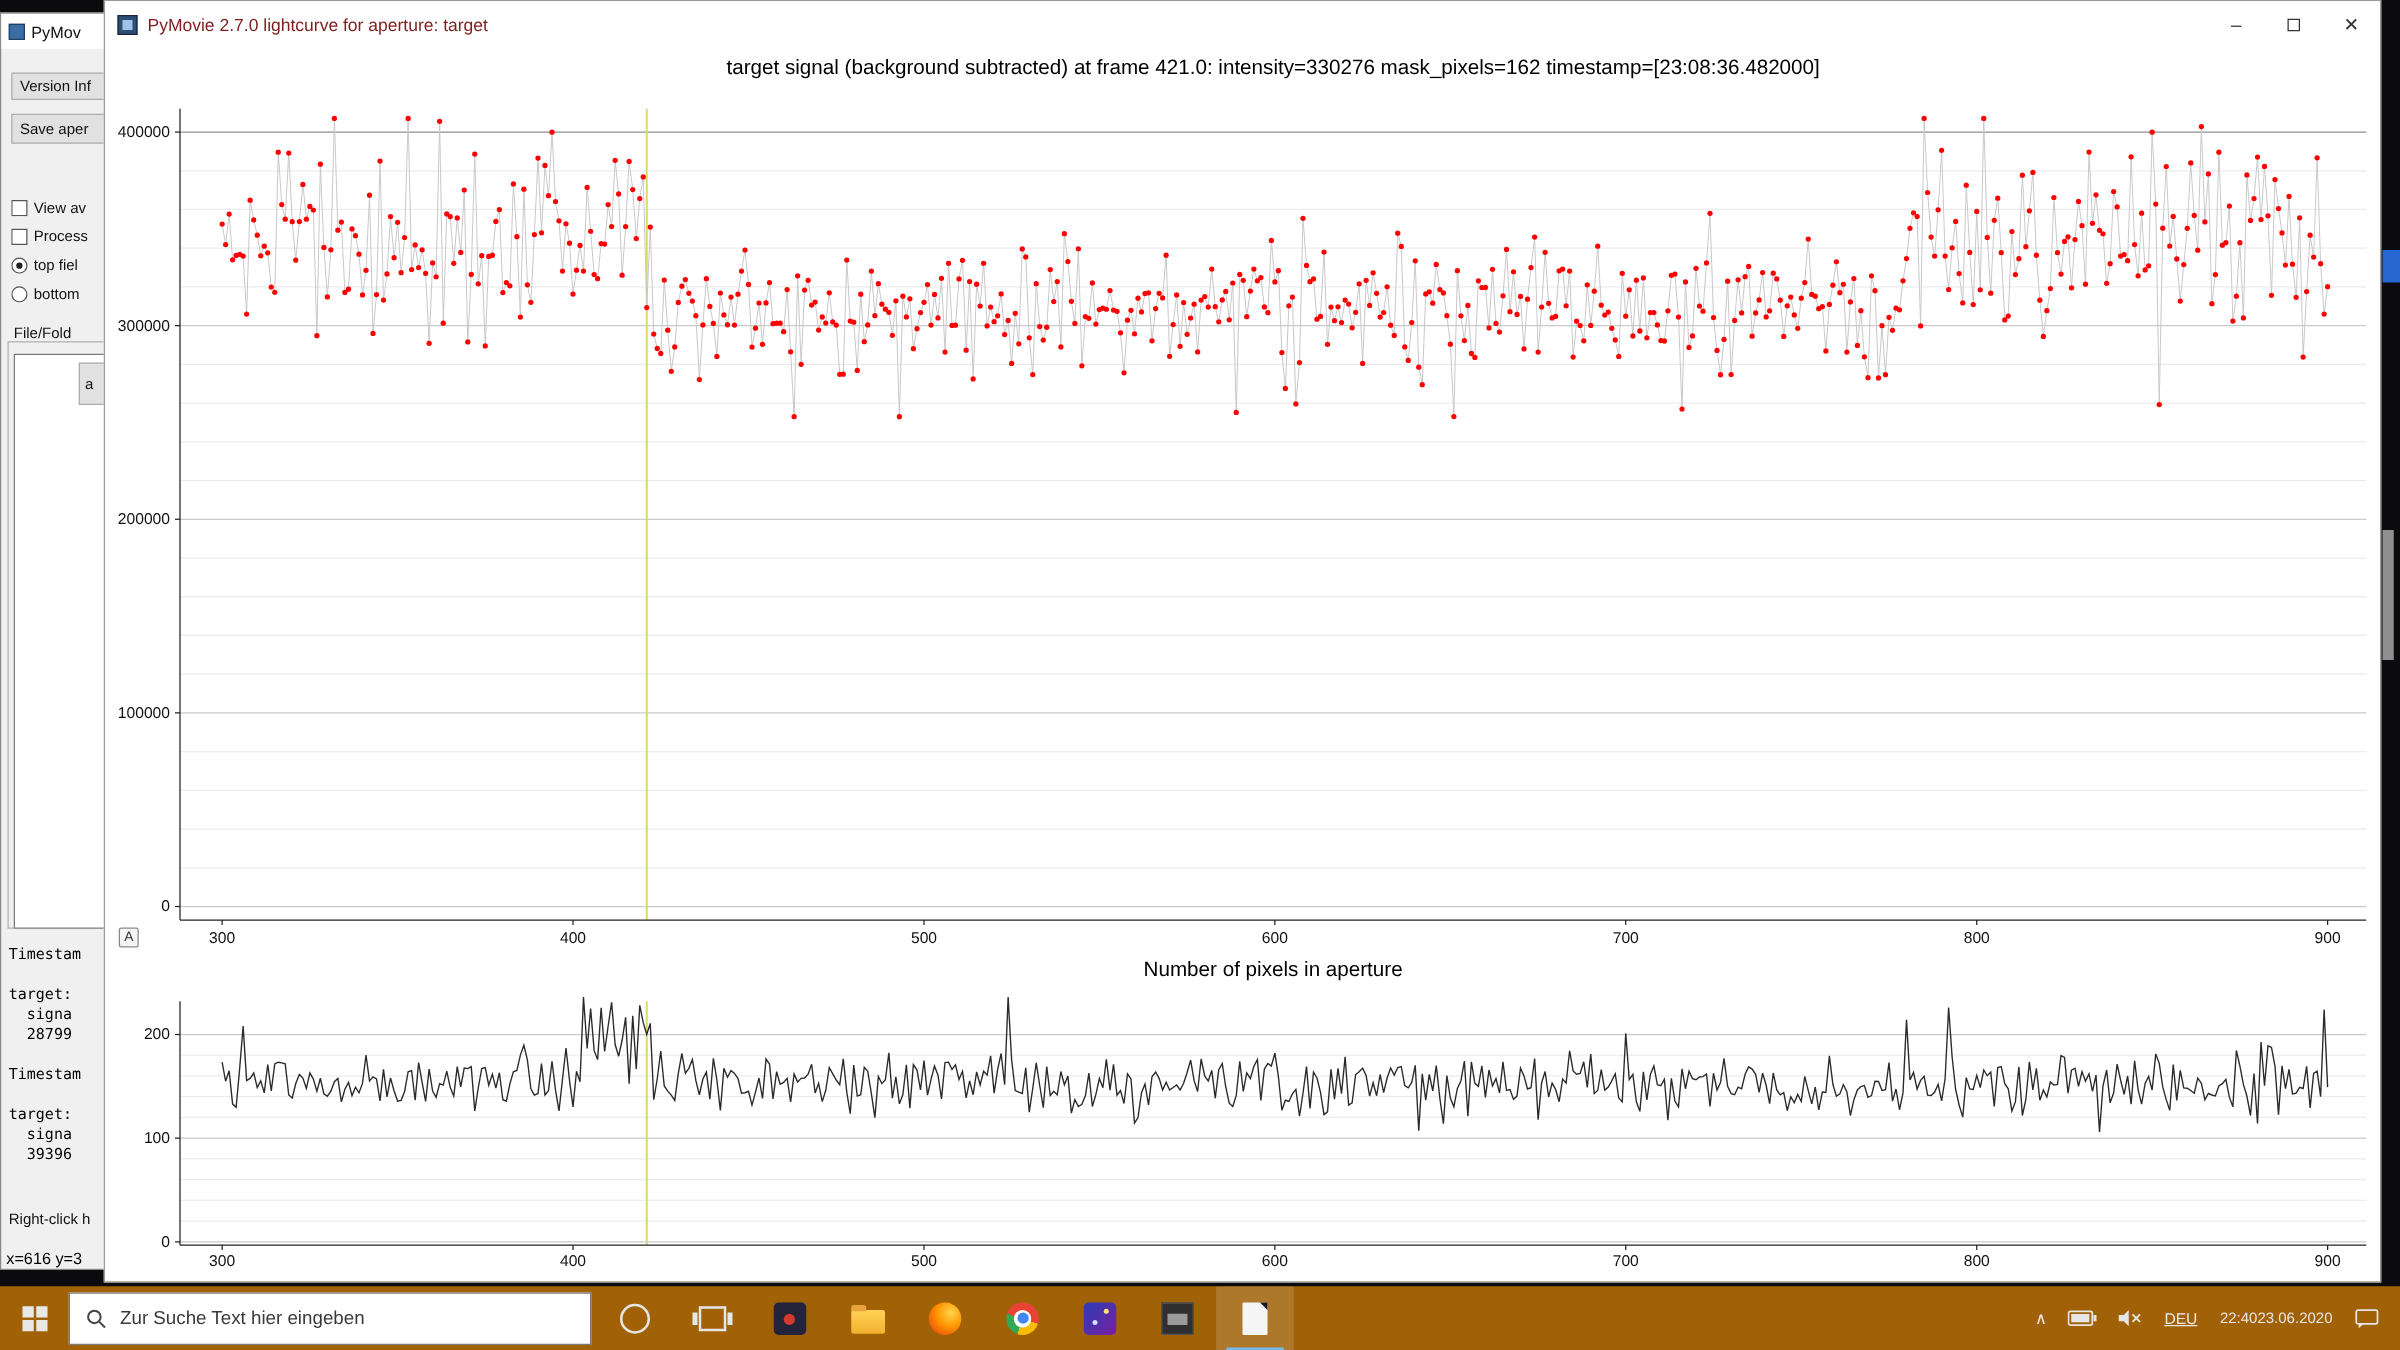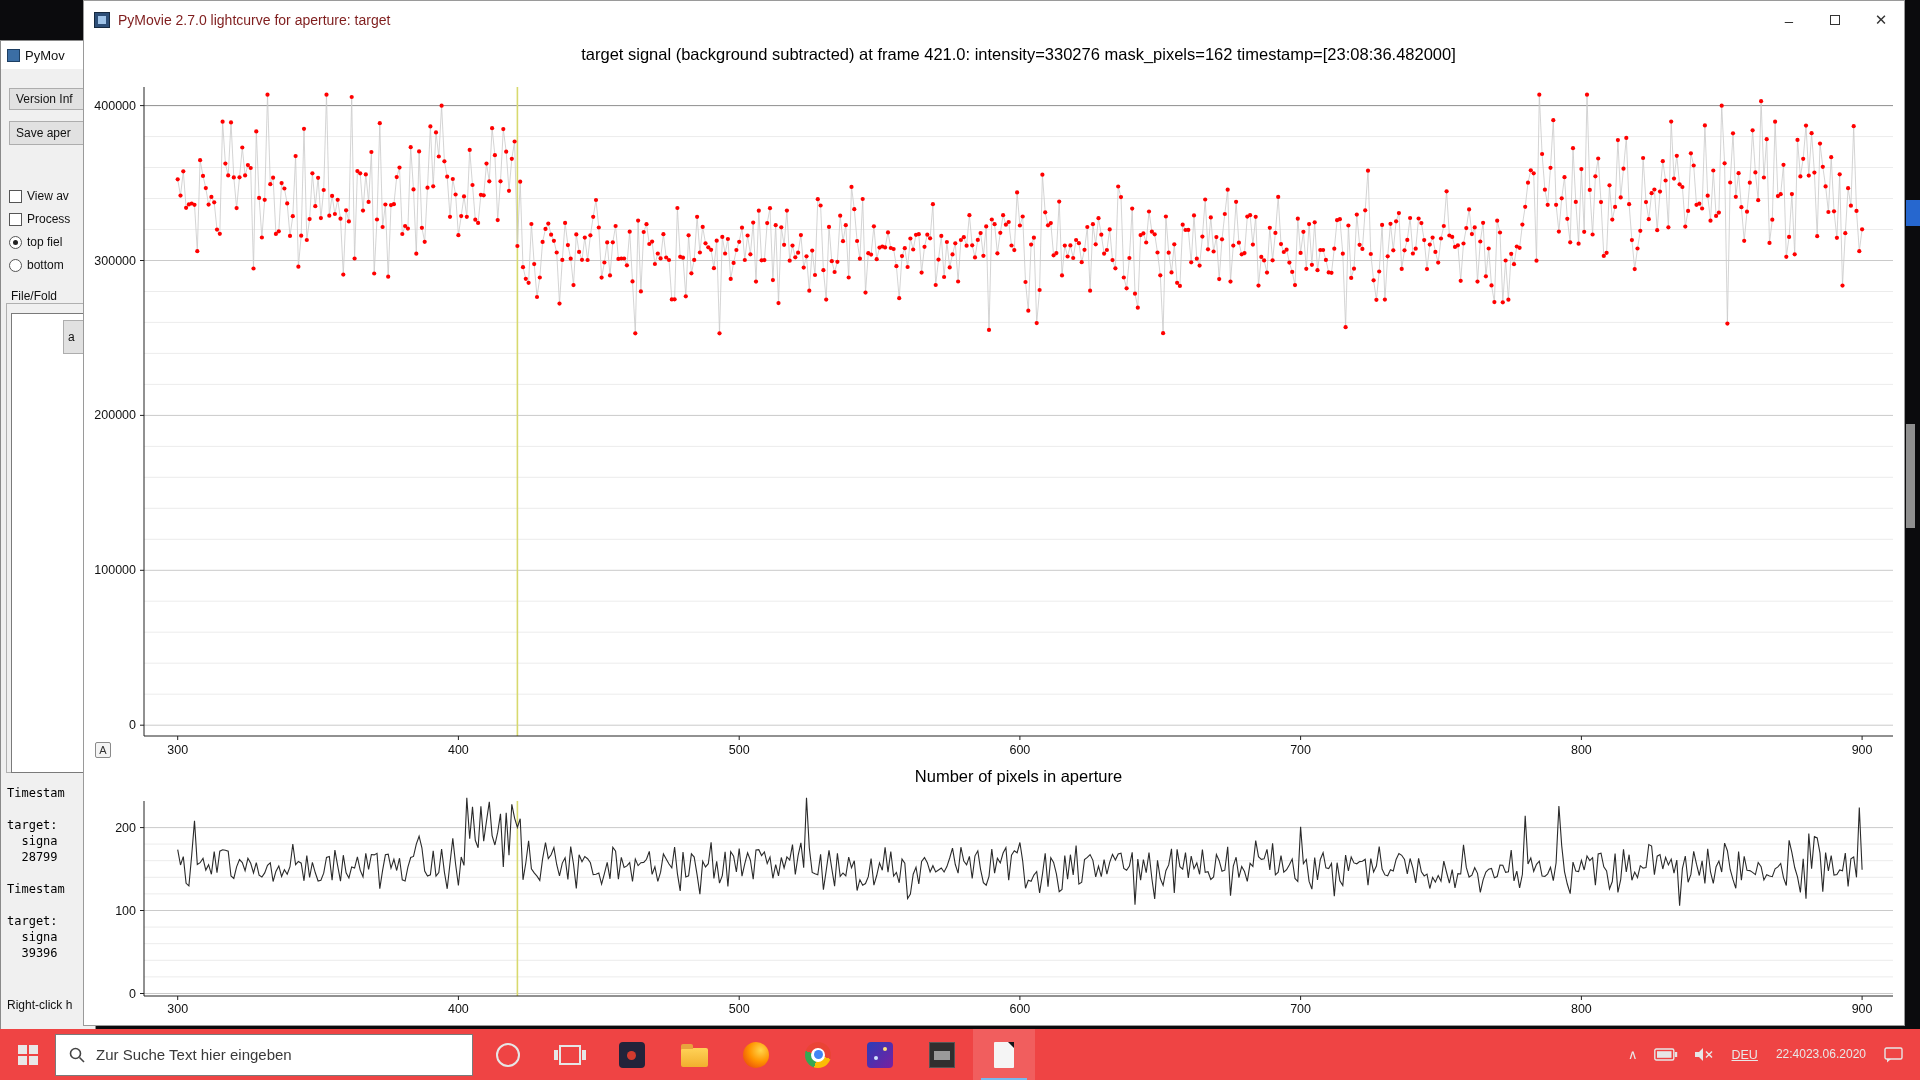--- a/index.html
+++ b/index.html
@@ -4,21 +4,21 @@
 <style>
   *{margin:0;padding:0;box-sizing:border-box;}
   html,body{width:1920px;height:1080px;overflow:hidden;background:#0b0b0d;font-family:"Liberation Sans",sans-serif;}
 
   
   .desktop{position:absolute;inset:0;background:#0b0b0d;}
   .accent-blue{position:absolute;left:1906px;top:200px;width:14px;height:26px;background:#2667cf;}
   .accent-gray{position:absolute;left:1906px;top:424px;width:9px;height:104px;background:#8f8f8f;}
 
   
-  .left-window{position:absolute;left:0;top:10px;width:96px;height:1006px;background:#f0f0f0;border:1px solid #8a8a8a;z-index:1;overflow:hidden;margin-top:30px;}
+  .left-window{position:absolute;left:0;top:10px;width:96px;height:1006px;background:#f0f0f0;border:1px solid #8a8a8a;z-index:1;overflow:hidden;}
   .lw-titlebar{height:28px;background:#ffffff;display:flex;align-items:center;padding-left:6px;white-space:nowrap;overflow:hidden;}
   .lw-titleicon{width:13px;height:13px;background:#3b6ea5;border:1px solid #1d3f63;margin-right:5px;flex:0 0 auto;}
   .lw-title{font-size:13px;color:#111;}
   .lw-btn{position:absolute;left:8px;background:#e1e1e1;border:1px solid #adadad;font-size:12px;color:#111;padding:2px 6px;white-space:nowrap;overflow:hidden;text-align:left;}
   .lw-btn.b1{top:47px;height:22px;width:130px;}
   .lw-btn.b2{top:80px;height:24px;width:130px;}
   .lw-row{position:absolute;left:8px;display:flex;align-items:center;white-space:nowrap;overflow:hidden;font-size:12px;color:#111;}
   .chk{width:13px;height:13px;background:#fff;border:1px solid #555;margin-right:5px;flex:0 0 auto;}
   .rad{width:13px;height:13px;background:#fff;border:1px solid #555;border-radius:50%;margin-right:5px;flex:0 0 auto;position:relative;}
   .rad.sel::after{content:'';position:absolute;left:3px;top:3px;width:5px;height:5px;border-radius:50%;background:#222;}
@@ -39,21 +39,21 @@
   .pw-controls{margin-left:auto;display:flex;height:100%;}
   .pw-btn{width:46px;height:38px;display:flex;align-items:center;justify-content:center;font-size:15px;color:#333;}
   .pw-max-glyph{width:10px;height:10px;border:1px solid #333;display:block;}
   .chart-title{position:absolute;left:60px;width:1749px;text-align:center;font-size:16.5px;color:#000;}
   .chart-title.t1{top:44px;}
   .chart-title.t2{top:766px;}
   .autorange-btn{position:absolute;left:11px;top:741px;width:16px;height:16px;border:1px solid #8a8a8a;background:#f4f4f4;font-size:11px;color:#333;display:flex;align-items:center;justify-content:center;border-radius:2px;}
   #plots{position:absolute;left:0;top:0;}
 
   
-  .taskbar{position:absolute;left:0;top:1029px;width:1920px;height:51px;background:#ef4444;z-index:10;display:flex;align-items:center;}
+  .taskbar{position:absolute;left:0;top:1029px;width:1920px;height:51px;background:#a16207;z-index:10;display:flex;align-items:center;}
   .start-btn{width:55px;height:51px;display:flex;align-items:center;justify-content:center;}
   .win-logo{display:grid;grid-template-columns:9px 9px;grid-template-rows:9px 9px;gap:2px;}
   .win-logo span{background:#e8e8e8;}
   .searchbox{width:418px;height:42px;background:#ffffff;border:1px solid #7a7a7a;display:flex;align-items:center;padding-left:12px;margin-right:4px;}
   .searchbox .stext{font-size:15px;color:#3a3a3a;margin-left:10px;white-space:nowrap;}
   .tb-slot{width:62px;height:51px;display:flex;align-items:center;justify-content:center;position:relative;}
   .tb-slot.active{background:rgba(255,255,255,0.14);}
   .tb-slot.active::after{content:'';position:absolute;left:8px;right:8px;bottom:0;height:2px;background:#76b9ed;}
   .ic-cortana{width:24px;height:24px;border:2px solid #e6e6e6;border-radius:50%;}
   .ic-taskview{width:22px;height:20px;border:2px solid #e6e6e6;position:relative;background:transparent;}

